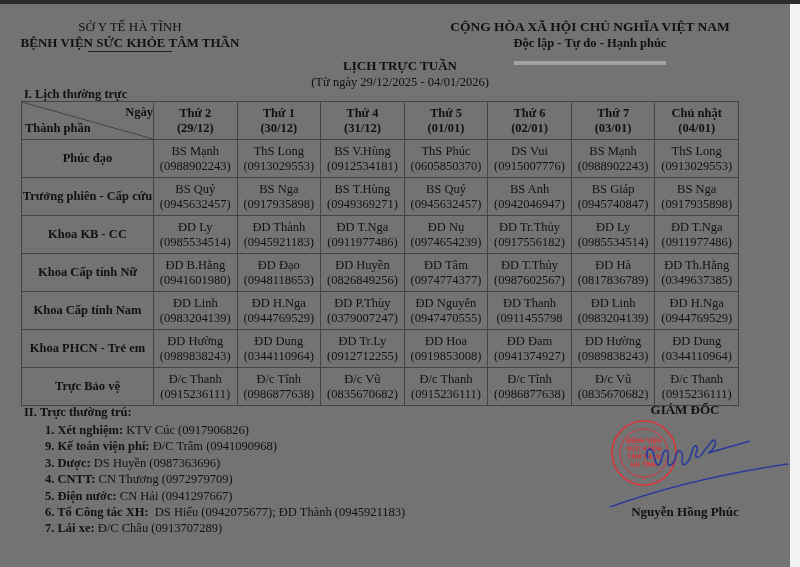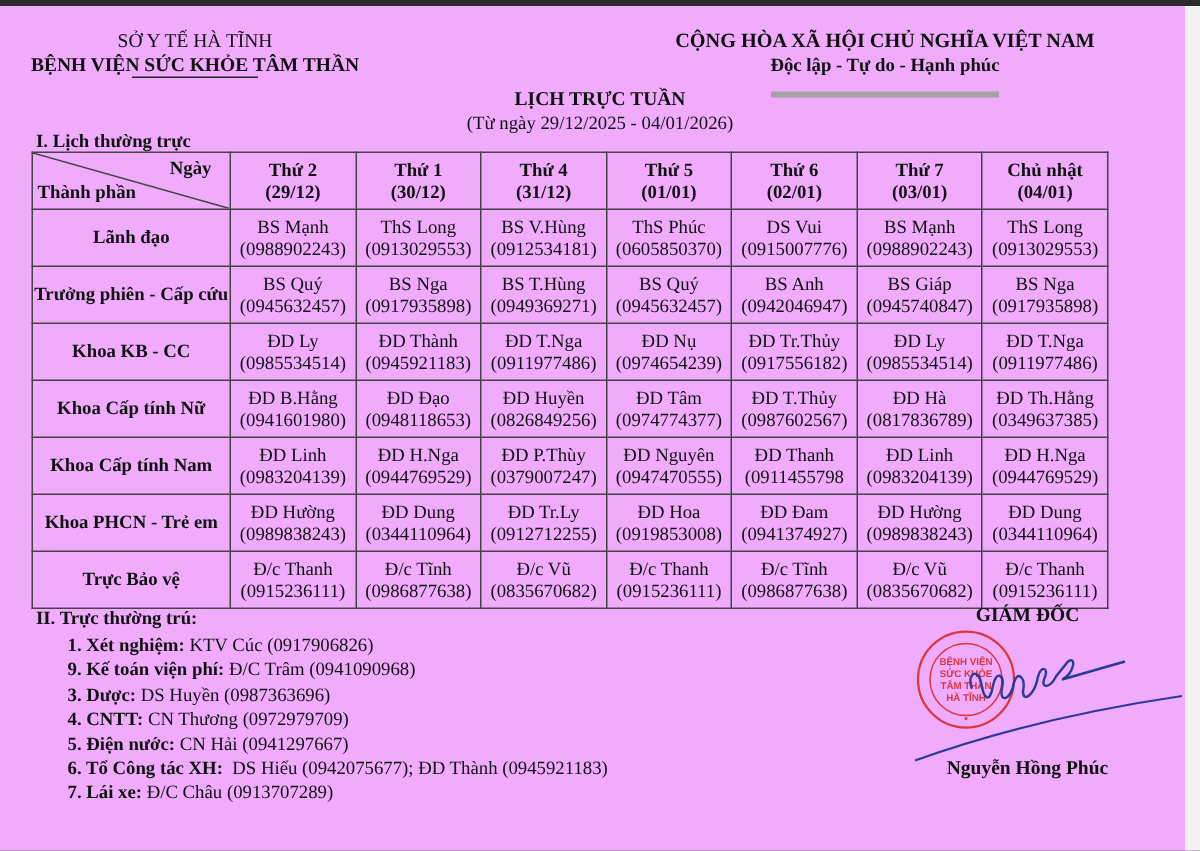--- a/index.html
+++ b/index.html
@@ -4,21 +4,21 @@
 <style>
   html, body { margin:0; padding:0; }
   body {
     width:800px; height:567px; overflow:hidden; position:relative;
     background:#3a3a3a;
     font-family:"Liberation Serif", "DejaVu Serif", serif;
     color:#111;
   }
   .page {
     position:absolute; left:0; top:4px; width:790px; height:563px;
-    background:#f0abfc;
+    background:#737373;
   }
   .right-edge {
     position:absolute; left:790px; top:4px; width:10px; height:563px; background:#f2f2f2;
   }
   .top-bar { position:absolute; left:0; top:0; width:800px; height:4px; background:#2b2b2b; }
 
   .hdr-left { position:absolute; left:20px; top:14px; width:220px; text-align:center; }
   .hdr-left .org1 { font-size:13px; line-height:17px; }
   .hdr-left .org2 { font-size:13px; font-weight:bold; line-height:16px; }
   .hdr-left .ul { position:absolute; left:68px; top:33px; width:84px; border-top:1px solid #222; }
@@ -39,21 +39,21 @@
     border-collapse:collapse; table-layout:fixed; width:718px;
   }
   table.sched td, table.sched th {
     border:1px solid #444; text-align:center; vertical-align:middle;
     font-size:12.5px; line-height:15px; padding:0;
   }
   table.sched th { font-weight:bold; height:37px; }
   table.sched td { height:37px; }
   table.sched td.role { font-weight:bold; }
   table.sched th.corner { position:relative; text-align:left; }
-  .corner .ngay { position:absolute; right:12px; top:3px; }
+  .corner .ngay { position:absolute; right:0; top:3px; }
   .corner .tp { position:absolute; left:3px; bottom:3px; }
   .corner svg { position:absolute; left:0; top:0; width:100%; height:100%; }
 
   .sec2 { position:absolute; left:24px; top:401px; font-size:12.5px; font-weight:bold; }
   .perm { position:absolute; left:45px; top:418px; font-size:12.5px; line-height:16.4px; }
   .perm .lbl { font-weight:bold; }
 
   .sign { position:absolute; left:590px; top:398px; width:190px; text-align:center; }
   .sign .role { font-size:13px; font-weight:bold; }
   .sign .name { position:absolute; left:0; top:102px; width:190px; text-align:center; font-size:13px; font-weight:bold; }
@@ -129,21 +129,21 @@
             <div>(03/01)</div>
           </th>
         <th>
             <div>Chủ nhật</div>
             <div>(04/01)</div>
           </th>
       </tr>
     </thead>
     <tbody id="sched-body">
         <tr>
-          <td class="role">Lãnh đạo</td>
+          <td class="role">Phúc đạo</td>
           <td>
             <div>BS Mạnh</div>
             <div>(0988902243)</div>
           </td>
           <td>
             <div>ThS Long</div>
             <div>(0913029553)</div>
           </td>
           <td>
             <div>BS V.Hùng</div>

